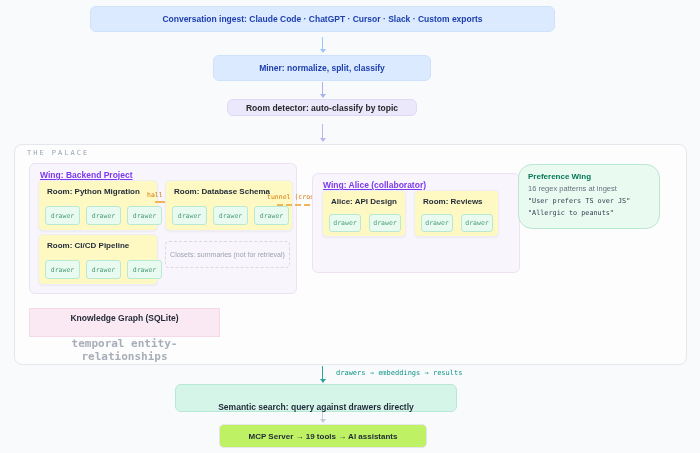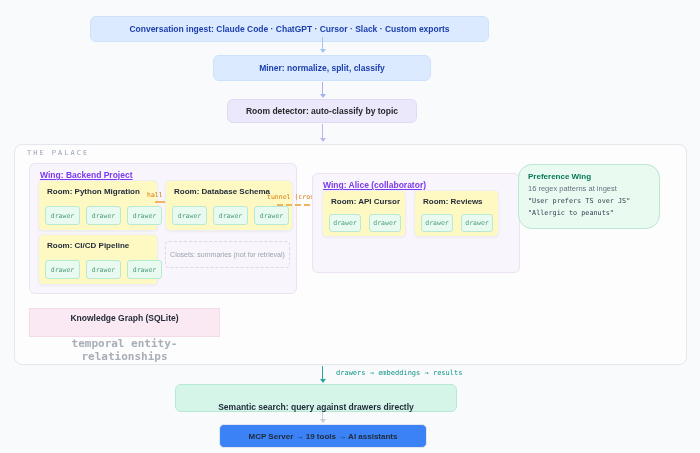--- a/index.html
+++ b/index.html
@@ -7,23 +7,23 @@
     position:relative;width:700px;height:453px;overflow:hidden;
     background:#f9fafb;font-family:"Liberation Sans",sans-serif;
     color:#1f2937;
   }
   .abs{position:absolute;box-sizing:border-box;}
   .center{display:flex;align-items:center;justify-content:center;}
   .mono{font-family:"DejaVu Sans Mono",monospace;}
 
   
   .flow-box{border-radius:6px;font-weight:600;font-size:8.5px;}
-  .ingest{left:90px;top:16px;width:399px;height:26px;background:#dbeafe;border:1px solid #cfe2fb;color:#1e40af;}
+  .ingest{left:90px;top:6px;width:465px;height:26px;background:#dbeafe;border:1px solid #cfe2fb;color:#1e40af;}
   .miner{left:213px;top:55px;width:218px;height:26px;background:#dbeafe;border:1px solid #cfe2fb;color:#1e40af;}
-  .detector{left:227px;top:99px;width:190px;height:24px;background:#ece8fb;border:1px solid #e0d9f6;color:#27272a;}
+  .detector{left:227px;top:99px;width:190px;height:17px;background:#ece8fb;border:1px solid #e0d9f6;color:#27272a;}
 
   
   .arrow{position:absolute;width:1px;}
   .arrow::after{content:"";position:absolute;bottom:-3px;left:-2.5px;
     border-left:3px solid transparent;border-right:3px solid transparent;border-top:4px solid;}
   .a1{left:322px;top:37px;height:13px;background:#9ec5f8;}.a1::after{border-top-color:#9ec5f8;}
   .a2{left:322px;top:82px;height:13px;background:#a8b2f0;}.a2::after{border-top-color:#a8b2f0;}
   .a3{left:322px;top:124px;height:15px;background:#c2b3f0;}.a3::after{border-top-color:#c2b3f0;}
   .a4{left:322px;top:366px;height:14px;background:#2aa79b;}.a4::after{border-top-color:#2aa79b;}
   .a5{left:322px;top:412px;height:8px;background:#c6cdd6;}.a5::after{border-top-color:#c6cdd6;}
@@ -66,21 +66,21 @@
 
   .kg{left:14px;top:163px;width:191px;height:29px;background:#fae9f2;border:1px solid #f4d9e8;border-radius:0;text-align:center;padding-top:4px;}
   .kg-title{font-size:8.5px;font-weight:700;color:#1f2937;}
   .kg-sub{font-size:11px;color:#a8aeb8;margin-top:14px;font-weight:bold;}
 
   
   .search-label{left:336px;top:369px;font-size:7px;color:#0d9488;white-space:nowrap;}
   .search{left:175px;top:384px;width:282px;height:28px;background:#d5f5e9;border:1px solid #b7e8d6;border-radius:6px;text-align:center;padding-top:17px;}
   .search-title{font-size:8.5px;font-weight:700;color:#1f2937;}
   .search-stats{font-size:7px;color:#6b7280;margin-top:13px;}
-  .mcp{left:219px;top:424px;width:208px;height:24px;background:#3b82f6;border:1px solid #e3e6ea;border-radius:5px;font-size:8px;font-weight:600;color:#1f2937;}
+  .mcp{left:219px;top:424px;width:208px;height:24px;background:#bef264;border:1px solid #e3e6ea;border-radius:5px;font-size:8px;font-weight:600;color:#1f2937;}
 </style>
 </head>
 <body>
 
 <div id="canvas">
 
   <div class="abs center flow-box ingest">
     <span>Conversation ingest: Claude Code · ChatGPT · Cursor · Slack · Custom exports</span>
   </div>
   <div class="arrow a1"></div>
@@ -135,21 +135,21 @@
 
     <div class="abs mono hall-label">hall</div>
     <div class="abs hall-line"></div>
     <div class="abs mono tunnel-label">tunnel (cross-wing)</div>
     <div class="abs tunnel-line"></div>
 
     <div class="abs wing wing-alice">
       <div class="wing-title">Wing: Alice (collaborator)</div>
 
       <div class="room room-api">
-        <div class="room-title">Room: API Cursor</div>
+        <div class="room-title">Alice: API Design</div>
         <div class="drawers">
           <div class="drawer">drawer</div>
           <div class="drawer">drawer</div>
         </div>
       </div>
 
       <div class="room room-reviews">
         <div class="room-title">Room: Reviews</div>
         <div class="drawers">
           <div class="drawer">drawer</div>

